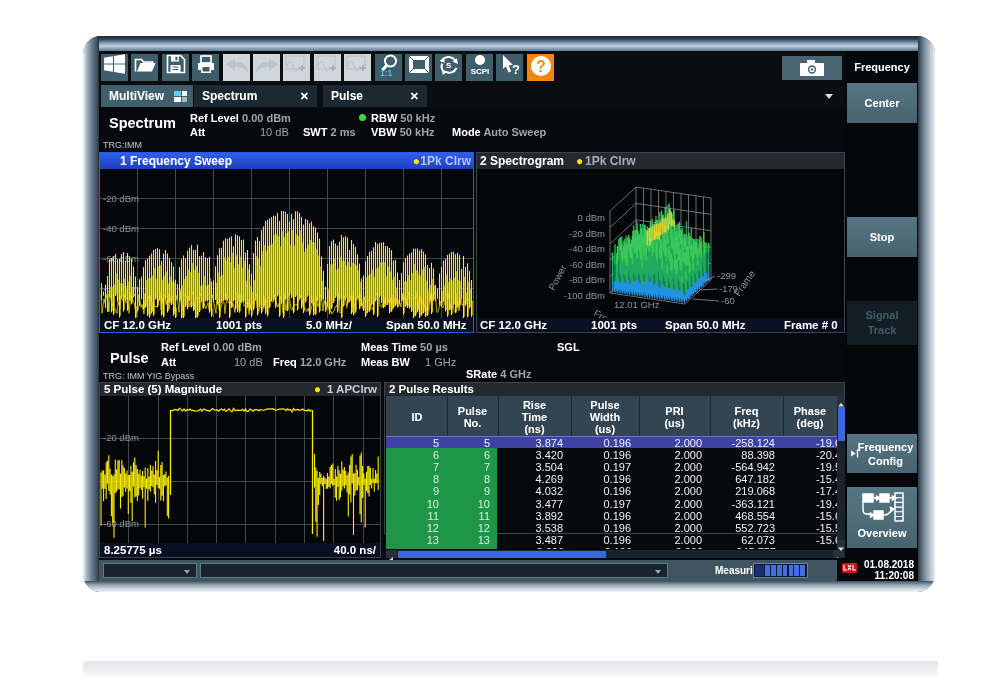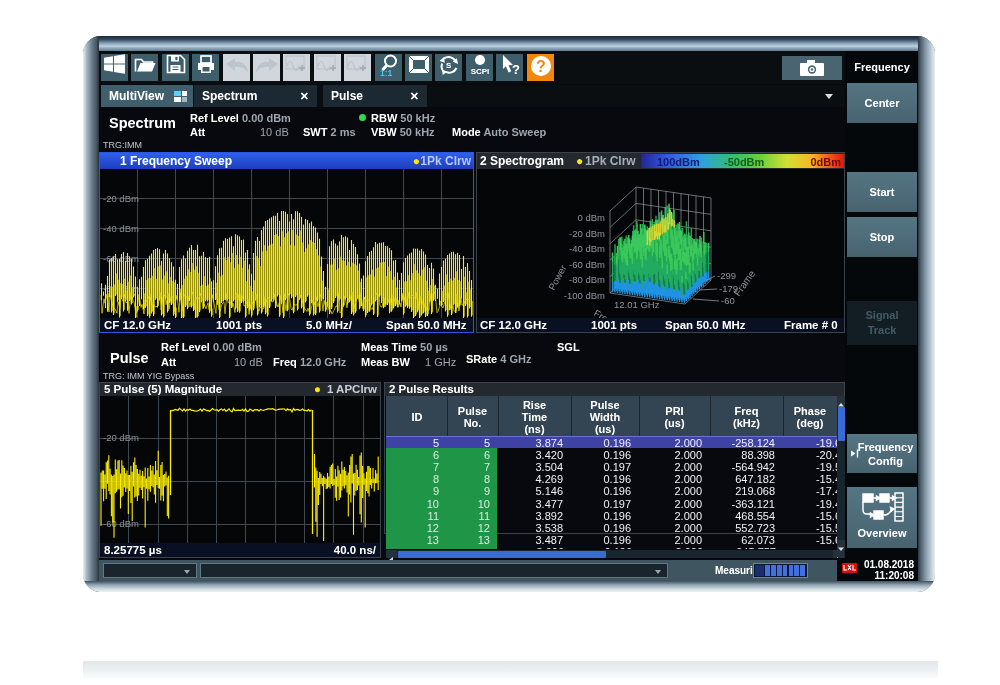--- a/index.html
+++ b/index.html
@@ -154,25 +154,21 @@
           <span style="position:absolute;left:4px">CF 12.0 GHz</span>
           <span style="position:absolute;left:116px">1001 pts</span>
           <span style="position:absolute;left:206px">5.0 MHz/</span>
           <span style="position:absolute;left:286px">Span 50.0 MHz</span>
         </div>
 </div>
 
 <div class="win" style="left:377px;top:101px;width:369px;height:181px">
  <div class="tbar" style="padding-left:3px">2 Spectrogram
   <span style="position:absolute;left:99px;color:#ffdf00">●</span><span style="position:absolute;left:108px;color:#a0a8b0">1Pk Clrw</span>
-  <span style="position:absolute;left:164px;top:1px;width:203px;height:14px;background:linear-gradient(90deg,#20248c,#2f53d8 12%,#2e9ad8 30%,#2fb869 45%,#66c53a 58%,#c8d832 72%,#f0b020 84%,#e83418 96%,#d81808)">
-   <span style="position:absolute;left:16px;color:#101a70;font-size:11px">100dBm</span>
-   <span style="position:absolute;left:83px;color:#135a18;font-size:11px">-50dBm</span>
-   <span style="position:absolute;right:3px;color:#6a0c06;font-size:11px">0dBm</span>
-          </span></div>
+  </div>
  <div class="ab" style="left:0;top:16px;width:367px;height:150px;background:#050608">
   <svg width="368" height="150" style="position:absolute;left:0;top:0" font-family="Liberation Sans, sans-serif">
             <path d="M159.0 18.0L159.0 100.0M166.5 19.1L166.5 101.1M174.0 20.2L174.0 102.2M181.5 21.3L181.5 103.3M189.0 22.4L189.0 104.4M196.5 23.5L196.5 105.5M204.0 24.6L204.0 106.6M211.5 25.7L211.5 107.7M219.0 26.8L219.0 108.8M226.5 27.9L226.5 109.9M234.0 29.0L234.0 111.0M159.0 100.0L234.0 111.0M159.0 100.0L133.0 124.0M159.0 83.6L234.0 94.6M159.0 83.6L133.0 107.6M159.0 67.2L234.0 78.2M159.0 67.2L133.0 91.2M159.0 50.8L234.0 61.8M159.0 50.8L133.0 74.8M159.0 34.4L234.0 45.4M159.0 34.4L133.0 58.4M159.0 18.0L234.0 29.0M159.0 18.0L133.0 42.0M133.0 42.0L133.0 124.0M133.0 124.0L208.0 135.0M208.0 135.0L234.0 111.0M152.5 106.0L227.5 117.0M146.0 112.0L221.0 123.0M139.5 118.0L214.5 129.0" stroke="#83888d" stroke-width="0.8" fill="none" opacity="0.95"></path>
             <path d="M159.7 100.9V88.2M162.2 101.3V92.1M164.7 101.7V92.0M167.2 102.0V90.9M169.7 102.4V91.7M172.1 102.8V91.9M174.6 103.1V92.8M177.1 103.5V92.3M179.6 103.9V93.7M182.1 104.2V93.0M184.5 104.6V91.6M187.0 104.9V91.0M189.5 105.3V94.6M192.0 105.7V87.2M194.5 106.0V89.6M197.0 106.4V89.4M199.4 106.8V93.5M201.9 107.1V93.5M204.4 107.5V95.8M206.9 107.9V98.2M209.4 108.2V93.7M211.9 108.6V96.9M214.3 109.0V96.0M216.8 109.3V99.1M219.3 109.7V99.3M221.8 110.0V102.1M224.3 110.4V99.5M226.8 110.8V98.3M229.2 111.1V101.4M231.7 111.5V101.7M157.9 102.7V92.0M160.3 103.0V90.4M162.8 103.4V93.4M165.3 103.7V91.1M167.8 104.1V91.5M170.3 104.5V92.2M172.8 104.8V94.0M175.2 105.2V93.3M177.7 105.6V93.2M180.2 105.9V95.2M182.7 106.3V92.5M185.2 106.7V95.3M187.7 107.0V95.1M190.1 107.4V88.9M192.6 107.8V90.1M195.1 108.1V91.6M197.6 108.5V93.9M200.1 108.8V96.0M202.5 109.2V94.6M205.0 109.6V96.5M207.5 109.9V98.9M210.0 110.3V98.6M212.5 110.7V99.9M215.0 111.0V101.6M217.4 111.4V102.0M219.9 111.8V102.5M222.4 112.1V101.3M224.9 112.5V102.0M227.4 112.9V103.4M229.9 113.2V103.2M156.0 104.4V94.7M158.5 104.7V93.2M161.0 105.1V96.4M163.4 105.5V92.3M165.9 105.8V93.2M168.4 106.2V96.1M170.9 106.6V95.9M173.4 106.9V93.0M175.9 107.3V95.1M178.3 107.7V94.5M180.8 108.0V95.4M183.3 108.4V93.5M185.8 108.7V97.5M188.3 109.1V90.6M190.8 109.5V92.5M193.2 109.8V91.9M195.7 110.2V99.2M198.2 110.6V97.1M200.7 110.9V96.2M203.2 111.3V98.1M205.7 111.7V97.9M208.1 112.0V99.9M210.6 112.4V100.5M213.1 112.7V100.8M215.6 113.1V103.6M218.1 113.5V102.8M220.6 113.8V102.4M223.0 114.2V101.9M225.5 114.6V107.2M228.0 114.9V104.1M154.1 106.1V97.8M156.6 106.5V93.4M159.1 106.8V98.4M161.6 107.2V98.6M164.1 107.5V96.9M166.6 107.9V98.5M169.0 108.3V95.9M171.5 108.6V96.7M174.0 109.0V95.6M176.5 109.4V95.2M179.0 109.7V94.5M181.5 110.1V95.6M183.9 110.5V100.6M186.4 110.8V93.9M188.9 111.2V94.7M191.4 111.6V96.1M193.9 111.9V96.8M196.3 112.3V99.4M198.8 112.6V100.8M201.3 113.0V99.9M203.8 113.4V99.9M206.3 113.7V101.4M208.8 114.1V102.4M211.2 114.5V102.4M213.7 114.8V105.2M216.2 115.2V106.3M218.7 115.6V104.4M221.2 115.9V106.5M223.7 116.3V105.1M226.1 116.7V107.6M152.3 107.8V98.3M154.8 108.2V98.6M157.2 108.5V97.3M159.7 108.9V98.9M162.2 109.3V98.4M164.7 109.6V96.6M167.2 110.0V97.2M169.7 110.4V99.0M172.1 110.7V100.4M174.6 111.1V98.0M177.1 111.4V98.5M179.6 111.8V96.2M182.1 112.2V98.8M184.6 112.5V94.1M187.0 112.9V96.5M189.5 113.3V97.0M192.0 113.6V100.7M194.5 114.0V101.5M197.0 114.4V101.9M199.5 114.7V104.2M201.9 115.1V102.5M204.4 115.5V101.7M206.9 115.8V104.1M209.4 116.2V106.3M211.9 116.5V104.9M214.3 116.9V106.5M216.8 117.3V107.6M219.3 117.6V106.2M221.8 118.0V108.9M224.3 118.4V107.8M150.4 109.5V101.1M152.9 109.9V99.3M155.4 110.3V99.0M157.9 110.6V101.6M160.4 111.0V98.2M162.8 111.3V102.6M165.3 111.7V100.0M167.8 112.1V97.7M170.3 112.4V100.8M172.8 112.8V98.6M175.2 113.2V97.9M177.7 113.5V100.2M180.2 113.9V103.4M182.7 114.3V95.8M185.2 114.6V97.6M187.7 115.0V97.8M190.1 115.4V101.1M192.6 115.7V100.1M195.1 116.1V101.6M197.6 116.4V106.1M200.1 116.8V102.6M202.6 117.2V107.0M205.0 117.5V104.8M207.5 117.9V104.0M210.0 118.3V107.7M212.5 118.6V108.6M215.0 119.0V106.0M217.5 119.4V106.5M219.9 119.7V108.7M222.4 120.1V108.4M148.6 111.2V103.0M151.0 111.6V100.3M153.5 112.0V103.5M156.0 112.3V99.2M158.5 112.7V102.2M161.0 113.1V99.7M163.5 113.4V101.8M165.9 113.8V101.4M168.4 114.2V100.0M170.9 114.5V100.7M173.4 114.9V101.5M175.9 115.2V103.3M178.4 115.6V105.5M180.8 116.0V98.9M183.3 116.3V100.0M185.8 116.7V98.3M188.3 117.1V103.5M190.8 117.4V102.6M193.2 117.8V106.8M195.7 118.2V104.6M198.2 118.5V104.2M200.7 118.9V105.6M203.2 119.3V108.4M205.7 119.6V110.0M208.1 120.0V108.1M210.6 120.3V111.8M213.1 120.7V111.5M215.6 121.1V111.2M218.1 121.4V113.6M220.6 121.8V113.0M146.7 113.0V103.7M149.2 113.3V101.2M151.7 113.7V101.3M154.1 114.1V104.1M156.6 114.4V101.8M159.1 114.8V106.0M161.6 115.1V103.0M164.1 115.5V102.2M166.6 115.9V105.8M169.0 116.2V105.8M171.5 116.6V104.0M174.0 117.0V104.0M176.5 117.3V105.4M179.0 117.7V99.2M181.5 118.1V101.6M183.9 118.4V102.3M186.4 118.8V105.0M188.9 119.1V106.9M191.4 119.5V108.7M193.9 119.9V109.6M196.4 120.2V106.6M198.8 120.6V108.4M201.3 121.0V110.5M203.8 121.3V109.6M206.3 121.7V110.8M208.8 122.1V111.9M211.3 122.4V110.7M213.7 122.8V113.4M216.2 123.2V115.4M218.7 123.5V112.4M144.8 114.7V102.4M147.3 115.0V106.0M149.8 115.4V105.4M152.3 115.8V104.0M154.8 116.1V106.6M157.3 116.5V105.2M159.7 116.9V107.5M162.2 117.2V104.6M164.7 117.6V105.5M167.2 118.0V105.4M169.7 118.3V106.5M172.2 118.7V106.1M174.6 119.0V107.1M177.1 119.4V102.6M179.6 119.8V102.9M182.1 120.1V103.3M184.6 120.5V107.2M187.0 120.9V107.5M189.5 121.2V110.7M192.0 121.6V109.9M194.5 122.0V108.1M197.0 122.3V109.6M199.5 122.7V112.4M201.9 123.1V110.0M204.4 123.4V111.2M206.9 123.8V113.4M209.4 124.1V115.4M211.9 124.5V114.6M214.4 124.9V117.9M216.8 125.2V113.0M143.0 116.4V103.9M145.5 116.8V107.8M147.9 117.1V104.8M150.4 117.5V108.8M152.9 117.8V106.7M155.4 118.2V105.9M157.9 118.6V105.9M160.4 118.9V104.3M162.8 119.3V106.5M165.3 119.7V107.8M167.8 120.0V104.2M170.3 120.4V107.6M172.8 120.8V107.1M175.3 121.1V102.7M177.7 121.5V104.4M180.2 121.9V105.5M182.7 122.2V110.5M185.2 122.6V108.8M187.7 122.9V110.3M190.2 123.3V110.4M192.6 123.7V112.5M195.1 124.0V114.7M197.6 124.4V115.8M200.1 124.8V114.2M202.6 125.1V113.2M205.0 125.5V115.3M207.5 125.9V114.8M210.0 126.2V114.0M212.5 126.6V118.8M215.0 127.0V117.7M141.1 118.1V108.7M143.6 118.5V105.5M146.1 118.8V107.5M148.6 119.2V110.2M151.1 119.6V106.6M153.5 119.9V109.3M156.0 120.3V107.6M158.5 120.7V106.5M161.0 121.0V111.2M163.5 121.4V110.5M165.9 121.8V110.1M168.4 122.1V110.9M170.9 122.5V110.1M173.4 122.8V104.4M175.9 123.2V106.0M178.4 123.6V105.1M180.8 123.9V112.8M183.3 124.3V110.7M185.8 124.7V113.1M188.3 125.0V111.7M190.8 125.4V111.9M193.3 125.8V114.9M195.7 126.1V114.8M198.2 126.5V114.1M200.7 126.8V116.6M203.2 127.2V118.1M205.7 127.6V118.3M208.2 127.9V116.5M210.6 128.3V120.6M213.1 128.7V119.6M139.3 119.8V111.4M141.7 120.2V107.1M144.2 120.6V108.5M146.7 120.9V108.1M149.2 121.3V109.1M151.7 121.6V110.9M154.2 122.0V110.6M156.6 122.4V107.8M159.1 122.7V108.6M161.6 123.1V110.1M164.1 123.5V108.6M166.6 123.8V111.3M169.1 124.2V112.7M171.5 124.6V107.6M174.0 124.9V107.7M176.5 125.3V109.2M179.0 125.7V111.5M181.5 126.0V111.0M183.9 126.4V111.9M186.4 126.7V114.6M188.9 127.1V112.5M191.4 127.5V115.5M193.9 127.8V118.7M196.4 128.2V117.9M198.8 128.6V118.9M201.3 128.9V118.2M203.8 129.3V116.4M206.3 129.7V117.4M208.8 130.0V122.9M211.3 130.4V119.4M137.4 121.5V112.5M139.9 121.9V112.0M142.4 122.3V111.2M144.8 122.6V111.3M147.3 123.0V109.7M149.8 123.4V113.8M152.3 123.7V111.1M154.8 124.1V110.6M157.3 124.5V112.1M159.7 124.8V112.7M162.2 125.2V110.0M164.7 125.5V112.9M167.2 125.9V111.9M169.7 126.3V109.9M172.2 126.6V109.0M174.6 127.0V110.1M177.1 127.4V115.4M179.6 127.7V113.7M182.1 128.1V116.9M184.6 128.5V114.6M187.1 128.8V116.1M189.5 129.2V116.2M192.0 129.6V119.3M194.5 129.9V118.2M197.0 130.3V119.9M199.5 130.6V121.7M202.0 131.0V120.0M204.4 131.4V120.7M206.9 131.7V124.6M209.4 132.1V119.9M135.5 123.3V112.9M138.0 123.6V111.1M140.5 124.0V111.8M143.0 124.4V114.1M145.5 124.7V113.6M148.0 125.1V113.7M150.4 125.4V115.3M152.9 125.8V115.1M155.4 126.2V115.2M157.9 126.5V112.3M160.4 126.9V113.0M162.9 127.3V114.3M165.3 127.6V117.4M167.8 128.0V110.2M170.3 128.4V111.0M172.8 128.7V112.8M175.3 129.1V114.4M177.7 129.5V113.7M180.2 129.8V116.6M182.7 130.2V118.4M185.2 130.5V119.6M187.7 130.9V117.8M190.2 131.3V122.0M192.6 131.6V119.1M195.1 132.0V121.0M197.6 132.4V120.4M200.1 132.7V121.6M202.6 133.1V121.8M205.1 133.5V126.5M207.5 133.8V126.0" stroke="#1e8cd8" stroke-width="1.5" fill="none"></path>
             <path d="M159.7 88.2V64.8M164.7 92.0V74.1M169.7 91.7V71.9M174.6 92.8V73.7M179.6 93.7V74.9M184.5 91.6V67.7M189.5 94.6V74.8M199.4 93.5V69.0M204.4 95.8V74.3M209.4 93.7V66.9M214.3 96.0V72.0M219.3 99.3V80.1M224.3 99.5V79.4M229.2 101.4V83.5M160.3 90.4V67.2M165.3 91.1V67.8M170.3 92.2V69.5M175.2 93.3V71.2M180.2 95.2V75.2M185.2 95.3V74.2M190.1 88.9V54.9M195.1 91.6V61.1M200.1 96.0V72.3M205.0 96.5V72.4M210.0 98.6V76.9M215.0 101.6V84.2M219.9 102.5V85.4M224.9 102.0V82.7M229.9 103.2V84.6M156.0 94.7V76.8M161.0 96.4V80.3M165.9 93.2V69.8M170.9 95.9V76.2M175.9 95.1V72.5M180.8 95.4V72.2M185.8 97.5V76.6M195.7 99.2V78.9M200.7 96.2V69.0M205.7 97.9V72.6M210.6 100.5V78.7M215.6 103.6V86.0M220.6 102.4V81.2M225.5 107.2V93.7M156.6 93.4V69.3M161.6 98.6V82.7M166.6 98.5V81.1M171.5 96.7V74.5M176.5 95.2V69.0M181.5 95.6V68.8M186.4 93.9V62.7M191.4 96.1V67.4M196.3 99.4V75.7M201.3 99.9V75.6M206.3 101.4V78.5M211.2 102.4V80.1M216.2 106.3V90.0M221.2 106.5V89.2M226.1 107.6V91.0M152.3 98.3V80.8M157.2 97.3V76.6M162.2 98.4V78.4M167.2 97.2V73.5M172.1 100.4V81.4M177.1 98.5V74.6M182.1 98.8V74.1M192.0 100.7V76.8M197.0 101.9V78.9M201.9 102.5V79.2M206.9 104.1V82.4M211.9 104.9V83.5M216.8 107.6V89.6M221.8 108.9V92.0M152.9 99.3V79.8M157.9 101.6V85.0M162.8 102.6V86.5M167.8 97.7V71.0M172.8 98.6V72.2M177.7 100.2V75.7M182.7 95.8V61.7M187.7 97.8V66.0M192.6 100.1V71.2M197.6 106.1V87.0M202.6 107.0V88.2M207.5 104.0V78.4M212.5 108.6V90.1M217.5 106.5V82.8M222.4 108.4V86.7M148.6 103.0V87.9M153.5 103.5V87.9M158.5 102.2V82.7M163.5 101.8V80.3M168.4 100.0V73.9M173.4 101.5V76.9M178.4 105.5V86.9M188.3 103.5V78.6M193.2 106.8V86.4M198.2 104.2V77.8M203.2 108.4V88.3M208.1 108.1V86.2M213.1 111.5V94.4M218.1 113.6V99.2M149.2 101.2V78.7M154.1 104.1V85.8M159.1 106.0V89.9M164.1 102.2V77.6M169.0 105.8V86.6M174.0 104.0V80.1M179.0 99.2V65.2M183.9 102.3V72.7M188.9 106.9V84.2M193.9 109.6V90.7M198.8 108.4V85.9M203.8 109.6V87.8M208.8 111.9V93.0M213.7 113.4V96.2M218.7 112.4V91.8M144.8 102.4V79.8M149.8 105.4V86.9M154.8 106.6V88.9M159.7 107.5V90.1M164.7 105.5V83.1M169.7 106.5V84.5M174.6 107.1V84.9M184.6 107.2V82.7M189.5 110.7V91.4M194.5 108.1V82.4M199.5 112.4V93.3M204.4 111.2V88.6M209.4 115.4V99.1M214.4 117.9V105.1M145.5 107.8V91.3M150.4 108.8V92.8M155.4 105.9V83.2M160.4 104.3V77.3M165.3 107.8V86.0M170.3 107.6V83.9M175.3 102.7V68.6M180.2 105.5V75.4M185.2 108.8V83.4M190.2 110.4V86.5M195.1 114.7V97.3M200.1 114.2V94.6M205.0 115.3V96.4M210.0 114.0V91.6M215.0 117.7V100.6M141.1 108.7V91.2M146.1 107.5V86.6M151.1 106.6V82.6M156.0 107.6V84.2M161.0 111.2V93.1M165.9 110.1V88.6M170.9 110.1V87.3M180.8 112.8V92.2M185.8 113.1V91.7M190.8 111.9V86.9M195.7 114.8V94.0M200.7 116.6V97.7M205.7 118.3V101.2M210.6 120.6V106.5M141.7 107.1V83.0M146.7 108.1V84.5M151.7 110.9V91.2M156.6 107.8V80.8M161.6 110.1V86.1M166.6 111.3V88.1M171.5 107.6V76.3M176.5 109.2V79.5M181.5 111.0V83.3M186.4 114.6V92.1M191.4 115.5V93.4M196.4 117.9V98.7M201.3 118.2V98.4M206.3 117.4V94.7M211.3 119.4V99.0M137.4 112.5V95.8M142.4 111.2V90.7M147.3 109.7V85.1M152.3 111.1V87.7M157.3 112.1V89.3M162.2 110.0V81.8M167.2 111.9V86.0M177.1 115.4V93.2M182.1 116.9V96.3M187.1 116.1V92.7M192.0 119.3V100.4M197.0 119.9V100.6M202.0 120.0V99.8M206.9 124.6V111.5M138.0 111.1V87.9M143.0 114.1V95.2M148.0 113.7V92.8M152.9 115.1V95.2M157.9 112.3V86.0M162.9 114.3V90.3M167.8 110.2V77.3M172.8 112.8V83.5M177.7 113.7V84.5M182.7 118.4V96.5M187.7 117.8V93.6M192.6 119.1V95.8M197.6 120.4V98.3M202.6 121.8V100.8M207.5 126.0V111.7" stroke="#15784a" stroke-width="1.5" fill="none"></path>
             <path d="M162.2 92.1V75.0M167.2 90.9V70.3M172.1 91.9V71.8M177.1 92.3V71.5M182.1 93.0V72.3M187.0 91.0V65.3M192.0 87.2V53.1M194.5 89.6V57.6M197.0 89.4V57.9M201.9 93.5V68.5M206.9 98.2V80.4M211.9 96.9V75.2M216.8 99.1V80.2M221.8 102.1V87.5M226.8 98.3V75.3M231.7 101.7V83.5M157.9 92.0V72.3M162.8 93.4V75.1M167.8 91.5V68.2M172.8 94.0V74.1M177.7 93.2V70.3M182.7 92.5V67.2M187.7 95.1V73.1M192.6 90.1V55.2M197.6 93.9V67.0M202.5 94.6V67.6M207.5 98.9V78.5M212.5 99.9V79.9M217.4 102.0V84.7M222.4 101.3V81.4M227.4 103.4V85.9M158.5 93.2V72.0M163.4 92.3V68.0M168.4 96.1V77.4M173.4 93.0V67.2M178.3 94.5V70.1M183.3 93.5V66.1M188.3 90.6V56.6M190.8 92.5V60.4M193.2 91.9V58.9M198.2 97.1V72.2M203.2 98.1V73.7M208.1 99.9V77.7M213.1 100.8V78.8M218.1 102.8V83.2M223.0 101.9V79.3M228.0 104.1V84.2M154.1 97.8V82.5M159.1 98.4V82.8M164.1 96.9V77.1M169.0 95.9V73.2M174.0 95.6V71.0M179.0 94.5V66.3M183.9 100.6V82.4M188.9 94.7V63.2M193.9 96.8V68.8M198.8 100.8V78.9M203.8 99.9V75.0M208.8 102.4V80.7M213.7 105.2V87.4M218.7 104.4V83.7M223.7 105.1V84.4M154.8 98.6V80.9M159.7 98.9V80.4M164.7 96.6V72.4M169.7 99.0V78.1M174.6 98.0V74.0M179.6 96.2V67.3M184.6 94.1V60.0M187.0 96.5V63.3M189.5 97.0V66.8M194.5 101.5V78.6M199.5 104.2V84.9M204.4 101.7V76.4M209.4 106.3V88.1M214.3 106.5V87.2M219.3 106.2V85.0M224.3 107.8V88.2M150.4 101.1V85.6M155.4 99.0V78.1M160.4 98.2V74.5M165.3 100.0V78.5M170.3 100.8V79.3M175.2 97.9V69.7M180.2 103.4V84.0M185.2 97.6V65.6M190.1 101.1V74.8M195.1 101.6V74.9M200.1 102.6V76.3M205.0 104.8V81.2M210.0 107.7V88.1M215.0 106.0V82.1M219.9 108.7V88.5M151.0 100.3V79.5M156.0 99.2V75.0M161.0 99.7V75.1M165.9 101.4V78.6M170.9 100.7V75.1M175.9 103.3V81.2M180.8 98.9V67.5M183.3 100.0V66.5M185.8 98.3V64.4M190.8 102.6V75.3M195.7 104.6V79.6M200.7 105.6V81.2M205.7 110.0V92.2M210.6 111.8V96.0M215.6 111.2V93.1M220.6 113.0V96.6M146.7 103.7V86.6M151.7 101.3V78.4M156.6 101.8V78.6M161.6 103.0V80.5M166.6 105.8V87.3M171.5 104.0V80.7M176.5 105.4V83.4M181.5 101.6V67.5M186.4 105.0V79.7M191.4 108.7V88.7M196.4 106.6V81.5M201.3 110.5V91.3M206.3 110.8V90.6M211.3 110.7V89.2M216.2 115.4V101.0M147.3 106.0V89.4M152.3 104.0V82.2M157.3 105.2V84.2M162.2 104.6V81.3M167.2 105.4V82.2M172.2 106.1V82.9M177.1 102.6V71.5M179.6 102.9V67.1M182.1 103.3V72.3M187.0 107.5V82.8M192.0 109.9V88.3M197.0 109.6V86.0M201.9 110.0V86.0M206.9 113.4V94.2M211.9 114.6V96.2M216.8 113.0V90.3M143.0 103.9V80.7M147.9 104.8V82.1M152.9 106.7V86.2M157.9 105.9V82.5M162.8 106.5V83.0M167.8 104.2V75.0M172.8 107.1V82.0M177.7 104.4V71.0M182.7 110.5V88.9M187.7 110.3V86.8M192.6 112.5V91.9M197.6 115.8V100.0M202.6 113.2V91.3M207.5 114.8V94.4M212.5 118.8V104.4M143.6 105.5V81.4M148.6 110.2V93.5M153.5 109.3V89.6M158.5 106.5V80.2M163.5 110.5V90.5M168.4 110.9V90.2M173.4 104.4V70.3M175.9 106.0V71.0M178.4 105.1V71.0M183.3 110.7V85.6M188.3 111.7V87.0M193.3 114.9V94.8M198.2 114.1V91.3M203.2 118.1V101.3M208.2 116.5V95.5M213.1 119.6V103.0M139.3 111.4V95.8M144.2 108.5V86.2M149.2 109.1V86.7M154.2 110.6V89.5M159.1 108.6V82.5M164.1 108.6V81.2M169.1 112.7V91.4M174.0 107.7V73.0M179.0 111.5V85.3M183.9 111.9V85.1M188.9 112.5V85.5M193.9 118.7V101.9M198.8 118.9V101.0M203.8 116.4V92.6M208.8 122.9V109.9M139.9 112.0V93.8M144.8 111.3V90.4M149.8 113.8V96.1M154.8 110.6V85.8M159.7 112.7V90.3M164.7 112.9V89.7M169.7 109.9V79.8M172.2 109.0V71.5M174.6 110.1V78.8M179.6 113.7V87.7M184.6 114.6V89.1M189.5 116.2V92.2M194.5 118.2V96.6M199.5 121.7V105.3M204.4 120.7V101.1M209.4 119.9V97.3M135.5 112.9V93.8M140.5 111.8V89.2M145.5 113.6V93.0M150.4 115.3V96.6M155.4 115.2V95.0M160.4 113.0V87.4M165.3 117.4V98.4M170.3 111.0V76.0M175.3 114.4V87.2M180.2 116.6V92.2M185.2 119.6V99.5M190.2 122.0V104.9M195.1 121.0V100.6M200.1 121.6V101.1M205.1 126.5V113.8" stroke="#1fa45c" stroke-width="1.5" fill="none"></path>
             <path d="M159.7 64.8V52.0M164.7 74.1V64.5M169.7 71.9V61.2M174.6 73.7V63.3M179.6 74.9V64.7M184.5 67.7V54.7M189.5 74.8V64.1M199.4 69.0V55.7M204.4 74.3V62.7M209.4 66.9V52.3M214.3 72.0V59.0M219.3 80.1V69.7M224.3 79.4V68.5M229.2 83.5V73.8M160.3 67.2V54.6M165.3 67.8V55.1M170.3 69.5V57.3M175.2 71.2V59.3M180.2 75.2V64.5M185.2 74.2V62.8M190.1 54.9V36.4M195.1 61.1V44.5M200.1 72.3V59.5M205.0 72.4V59.3M210.0 76.9V65.1M215.0 84.2V74.8M219.9 85.4V76.2M224.9 82.7V72.2M229.9 84.6V74.6M156.0 76.8V67.1M161.0 80.3V71.6M165.9 69.8V57.1M170.9 76.2V65.5M175.9 72.5V60.3M180.8 72.2V59.7M185.8 76.6V65.3M195.7 78.9V67.9M200.7 69.0V54.2M205.7 72.6V58.8M210.6 78.7V66.8M215.6 86.0V76.5M220.6 81.2V69.7M225.5 93.7V86.4M156.6 69.3V56.2M161.6 82.7V74.1M166.6 81.1V71.7M171.5 74.5V62.5M176.5 69.0V54.8M181.5 68.8V54.3M186.4 62.7V45.8M191.4 67.4V51.9M196.3 75.7V62.8M201.3 75.6V62.5M206.3 78.5V66.1M211.2 80.1V68.1M216.2 90.0V81.2M221.2 89.2V79.9M226.1 91.0V82.0M152.3 80.8V71.3M157.2 76.6V65.3M162.2 78.4V67.5M167.2 73.5V60.7M172.1 81.4V71.1M177.1 74.6V61.7M182.1 74.1V60.7M192.0 76.8V63.9M197.0 78.9V66.5M201.9 79.2V66.5M206.9 82.4V70.7M211.9 83.5V71.9M216.8 89.6V79.9M221.8 92.0V82.9M152.9 79.8V69.3M157.9 85.0V76.1M162.8 86.5V77.8M167.8 71.0V56.6M172.8 72.2V58.0M177.7 75.7V62.4M182.7 61.7V43.3M187.7 66.0V48.8M192.6 71.2V55.6M197.6 87.0V76.6M202.6 88.2V78.0M207.5 78.4V64.5M212.5 90.1V80.1M217.5 82.8V70.0M222.4 86.7V75.0M148.6 87.9V79.7M153.5 87.9V79.5M158.5 82.7V72.1M163.5 80.3V68.7M168.4 73.9V59.8M173.4 76.9V63.5M178.4 86.9V76.8M188.3 78.6V65.0M193.2 86.4V75.4M198.2 77.8V63.5M203.2 88.3V77.4M208.1 86.2V74.3M213.1 94.4V85.2M218.1 99.2V91.4M149.2 78.7V66.6M154.1 85.8V75.9M159.1 89.9V81.1M164.1 77.6V64.3M169.0 86.6V76.1M174.0 80.1V67.2M179.0 65.2V46.7M183.9 72.7V56.6M188.9 84.2V71.9M193.9 90.7V80.5M198.8 85.9V73.7M203.8 87.8V76.0M208.8 93.0V82.8M213.7 96.2V86.8M218.7 91.8V80.6M144.8 79.8V67.6M149.8 86.9V76.8M154.8 88.9V79.3M159.7 90.1V80.8M164.7 83.1V71.0M169.7 84.5V72.7M174.6 84.9V72.9M184.6 82.7V69.5M189.5 91.4V80.9M194.5 82.4V68.6M199.5 93.3V83.0M204.4 88.6V76.4M209.4 99.1V90.3M214.4 105.1V98.2M145.5 91.3V82.4M150.4 92.8V84.2M155.4 83.2V70.9M160.4 77.3V62.6M165.3 86.0V74.1M170.3 83.9V71.0M175.3 68.6V50.1M180.2 75.4V59.1M185.2 83.4V69.6M190.2 86.5V73.6M195.1 97.3V87.9M200.1 94.6V84.0M205.0 96.4V86.1M210.0 91.6V79.4M215.0 100.6V91.4M141.1 91.2V81.8M146.1 86.6V75.3M151.1 82.6V69.5M156.0 84.2V71.5M161.0 93.1V83.3M165.9 88.6V77.0M170.9 87.3V75.0M180.8 92.2V81.1M185.8 91.7V80.2M190.8 86.9V73.4M195.7 94.0V82.8M200.7 97.7V87.5M205.7 101.2V92.0M210.6 106.5V98.8M141.7 83.0V70.0M146.7 84.5V71.8M151.7 91.2V80.5M156.6 80.8V66.2M161.6 86.1V73.0M166.6 88.1V75.6M171.5 76.3V59.3M176.5 79.5V63.4M181.5 83.3V68.2M186.4 92.1V80.0M191.4 93.4V81.4M196.4 98.7V88.4M201.3 98.4V87.7M206.3 94.7V82.4M211.3 99.0V88.0M137.4 95.8V86.8M142.4 90.7V79.6M147.3 85.1V71.8M152.3 87.7V75.0M157.3 89.3V76.9M162.2 81.8V66.6M167.2 86.0V71.9M177.1 93.2V81.2M182.1 96.3V85.1M187.1 92.7V80.0M192.0 100.4V90.1M197.0 100.6V90.2M202.0 99.8V88.8M206.9 111.5V104.4M138.0 87.9V75.3M143.0 95.2V84.9M148.0 92.8V81.5M152.9 95.2V84.5M157.9 86.0V71.7M162.9 90.3V77.2M167.8 77.3V59.5M172.8 83.5V67.6M177.7 84.5V68.8M182.7 96.5V84.7M187.7 93.6V80.6M192.6 95.8V83.2M197.6 98.3V86.3M202.6 100.8V89.5M207.5 111.7V103.9" stroke="#20a048" stroke-width="1.5" fill="none"></path>
             <path d="M162.2 75.0V65.8M167.2 70.3V59.2M172.1 71.8V60.9M177.1 71.5V60.3M182.1 72.3V61.0M187.0 65.3V51.4M192.0 53.1V34.7M197.0 57.9V40.9M201.9 68.5V54.9M206.9 80.4V70.8M211.9 75.2V63.4M216.8 80.2V70.0M221.8 87.5V79.6M226.8 75.3V62.9M231.7 83.5V73.7M157.9 72.3V61.6M162.8 75.1V65.1M167.8 68.2V55.6M172.8 74.1V63.3M177.7 70.3V57.9M182.7 67.2V53.4M187.7 73.1V61.2M197.6 67.0V52.4M202.5 67.6V53.0M207.5 78.5V67.5M212.5 79.9V69.1M217.4 84.7V75.3M222.4 81.4V70.6M227.4 85.9V76.4M158.5 72.0V60.5M163.4 68.0V54.9M168.4 77.4V67.3M173.4 67.2V53.3M178.3 70.1V56.9M183.3 66.1V51.2M188.3 56.6V38.1M193.2 58.9V40.9M198.2 72.2V58.7M203.2 73.7V60.5M208.1 77.7V65.6M213.1 78.8V66.8M218.1 83.2V72.6M223.0 79.3V67.0M228.0 84.2V73.3M154.1 82.5V74.2M159.1 82.8V74.3M164.1 77.1V66.5M169.0 73.2V60.9M174.0 71.0V57.6M179.0 66.3V51.1M183.9 82.4V72.6M193.9 68.8V53.7M198.8 78.9V67.0M203.8 75.0V61.5M208.8 80.7V69.0M213.7 87.4V77.8M218.7 83.7V72.5M223.7 84.4V73.2M154.8 80.9V71.3M159.7 80.4V70.4M164.7 72.4V59.4M169.7 78.1V66.7M174.6 74.0V60.9M179.6 67.3V51.7M184.6 60.0V41.5M189.5 66.8V50.5M194.5 78.6V66.1M199.5 84.9V74.4M204.4 76.4V62.6M209.4 88.1V78.3M214.3 87.2V76.8M219.3 85.0V73.6M224.3 88.2V77.6M150.4 85.6V77.2M155.4 78.1V66.8M160.4 74.5V61.7M165.3 78.5V66.8M170.3 79.3V67.7M175.2 69.7V54.4M180.2 84.0V73.5M190.1 74.8V60.5M195.1 74.9V60.4M200.1 76.3V62.1M205.0 81.2V68.4M210.0 88.1V77.5M215.0 82.1V69.1M219.9 88.5V77.5M151.0 79.5V68.2M156.0 75.0V61.9M161.0 75.1V61.8M165.9 78.6V66.2M170.9 75.1V61.2M175.9 81.2V69.3M180.8 67.5V50.5M185.8 64.4V46.0M190.8 75.3V60.5M195.7 79.6V66.1M200.7 81.2V68.0M205.7 92.2V82.6M210.6 96.0V87.4M215.6 93.1V83.2M220.6 96.6V87.8M146.7 86.6V77.4M151.7 78.4V66.0M156.6 78.6V66.0M161.6 80.5V68.4M166.6 87.3V77.3M171.5 80.7V68.1M176.5 83.4V71.5M186.4 79.7V65.9M191.4 88.7V77.8M196.4 81.5V67.9M201.3 91.3V80.9M206.3 90.6V79.6M211.3 89.2V77.5M216.2 101.0V93.2M147.3 89.4V80.4M152.3 82.2V70.4M157.3 84.2V72.9M162.2 81.3V68.6M167.2 82.2V69.7M172.2 82.9V70.3M177.1 71.5V54.7M182.1 72.3V55.5M187.0 82.8V69.4M192.0 88.3V76.6M197.0 86.0V73.3M201.9 86.0V72.9M206.9 94.2V83.8M211.9 96.2V86.3M216.8 90.3V78.0M143.0 80.7V68.2M147.9 82.1V69.8M152.9 86.2V75.0M157.9 82.5V69.8M162.8 83.0V70.2M167.8 75.0V59.2M172.8 82.0V68.3M182.7 88.9V77.2M187.7 86.8V74.2M192.6 91.9V80.8M197.6 100.0V91.4M202.6 91.3V79.4M207.5 94.4V83.3M212.5 104.4V96.6M143.6 81.4V68.4M148.6 93.5V84.4M153.5 89.6V78.9M158.5 80.2V66.0M163.5 90.5V79.7M168.4 90.2V79.0M173.4 70.3V51.8M178.4 71.0V52.6M183.3 85.6V71.9M188.3 87.0V73.7M193.3 94.8V84.0M198.2 91.3V78.9M203.2 101.3V92.2M208.2 95.5V84.0M213.1 103.0V93.9M139.3 95.8V87.4M144.2 86.2V74.2M149.2 86.7V74.6M154.2 89.5V78.1M159.1 82.5V68.3M164.1 81.2V66.4M169.1 91.4V79.9M179.0 85.3V71.1M183.9 85.1V70.6M188.9 85.5V70.8M193.9 101.9V92.8M198.8 101.0V91.3M203.8 92.6V79.7M208.8 109.9V102.8M139.9 93.8V83.9M144.8 90.4V79.0M149.8 96.1V86.5M154.8 85.8V72.3M159.7 90.3V78.2M164.7 89.7V77.1M169.7 79.8V63.4M174.6 78.8V61.9M179.6 87.7V73.6M184.6 89.1V75.3M189.5 92.2V79.2M194.5 96.6V84.9M199.5 105.3V96.4M204.4 101.1V90.4M209.4 97.3V85.1M135.5 93.8V83.5M140.5 89.2V77.0M145.5 93.0V81.8M150.4 96.6V86.5M155.4 95.0V84.0M160.4 87.4V73.5M165.3 98.4V88.1M175.3 87.2V72.5M180.2 92.2V79.0M185.2 99.5V88.6M190.2 104.9V95.6M195.1 100.6V89.6M200.1 101.1V90.0M205.1 113.8V106.9" stroke="#38c058" stroke-width="1.5" fill="none"></path>
             <path d="M194.5 57.6V42.7M197.1 58.3V51.3M192.6 55.2V39.8M195.2 56.7V49.7M190.8 60.4V44.4M188.9 63.2V47.9M191.5 60.8V53.8M187.0 63.3V49.9M185.2 65.6V49.1M187.8 63.5V56.5M183.3 66.5V53.5M181.5 67.5V54.9M179.6 67.1V54.7M182.2 70.5V63.5M177.7 71.0V55.7M180.3 70.6V63.6M175.9 71.0V57.0M178.5 69.3V62.3M174.0 73.0V58.6M172.2 71.5V58.9M170.3 76.0V61.5M172.9 76.6V69.6" stroke="#d0cc30" stroke-width="1.4" fill="none"></path>
             <text x="128" y="52.0" text-anchor="end" font-size="9.5" fill="#8a9096">0 dBm</text>
@@ -203,21 +199,21 @@
 
 <div class="ab b" style="left:11px;top:299px;font-size:14.5px">Pulse</div>
 <div class="hl ab" style="left:62px;top:290px">Ref Level <span class="hv">0.00 dBm</span></div>
 <div class="hl ab" style="left:262px;top:290px">Meas Time <span class="hv">50 µs</span></div>
 <div class="hl ab" style="left:458px;top:290px">SGL</div>
 <div class="hl ab" style="left:62px;top:305px">Att</div>
       <div class="hv ab" style="left:135px;top:305px">10 dB</div>
 <div class="hl ab" style="left:174px;top:305px">Freq <span class="hv">12.0 GHz</span></div>
 <div class="hl ab" style="left:262px;top:305px">Meas BW</div>
       <div class="hv ab" style="left:326px;top:305px">1 GHz</div>
-<div class="hl ab" style="left:367px;top:302px">SRate <span class="hv">4 GHz</span></div>
+<div class="hl ab" style="left:367px;top:317px">SRate <span class="hv">4 GHz</span></div>
 <div class="ab" style="left:4px;top:320px;font-size:9px;color:#b9c0c6">TRG: IMM YIG Bypass</div>
 
 <div class="win" style="left:0;top:331px;width:282px;height:176px">
  <div class="tbar" style="height:13px;line-height:13px;font-size:11.5px;padding-left:4px">5 Pulse (5) Magnitude
   <span style="position:absolute;right:59px;color:#ffdf00">●</span><span style="position:absolute;right:3px;color:#c2c8ce">1 APClrw</span></div>
  <div class="ab" style="left:0;top:13px;width:280px;height:148px;background:#050608;background-image:repeating-linear-gradient(90deg,transparent 0 28.3px,#3e464e 28.3px 29.3px),repeating-linear-gradient(180deg,transparent 0 42px,#3e464e 42px 43px)">
   <div class="dbm" style="left:3px;top:36px">-20 dBm</div>
   <div class="dbm" style="left:3px;top:122px">-60 dBm</div>
   <svg width="280" height="148" style="position:absolute;left:0;top:0">
             <path d="M1.0 76.5V129.8M2.3 74.5V92.7M3.6 74.5V105.3M4.9 78.6V92.8M6.2 66.2V103.0M7.5 64.6V87.7M8.8 59.3V94.9M10.1 72.8V98.6M11.4 78.6V120.3M12.7 80.1V126.6M14.0 78.5V141.8M15.3 63.5V97.2M16.6 73.2V95.7M17.9 64.6V93.5M19.2 63.9V93.2M20.5 77.6V112.6M21.8 64.2V101.3M23.1 69.6V99.7M24.4 72.1V91.5M25.7 77.2V95.9M27.0 74.6V92.4M28.3 79.1V118.0M29.6 79.1V95.1M30.9 69.7V106.9M32.2 75.7V124.9M33.5 66.3V90.4M34.8 61.5V101.6M36.1 69.1V100.6M37.4 73.1V105.1M38.7 77.7V99.4M40.0 73.8V91.8M41.3 79.8V93.9M42.6 75.1V102.6M43.9 80.2V91.2M45.2 71.4V131.4M46.5 82.4V92.8M47.8 72.1V104.7M49.1 80.6V93.2M50.4 69.0V95.8M51.7 74.5V90.1M53.0 70.1V91.3M54.3 78.5V98.5M55.6 65.0V106.7M56.9 74.3V89.1M58.2 54.8V91.9M59.5 81.1V92.7M60.8 68.9V104.4M62.1 66.0V99.8M63.4 78.9V105.2M64.7 77.9V90.5M66.0 75.6V89.6M67.3 81.5V120.1M68.6 79.8V122.4M214.5 58.0V91.5M215.8 71.5V125.7M217.1 74.8V140.7M218.4 81.9V109.1M219.7 75.9V98.9M221.0 77.7V87.9M222.3 81.9V90.3M223.6 79.7V145.1M224.9 81.4V88.1M226.2 82.7V93.1M227.5 76.9V92.4M228.8 80.6V91.0M230.1 70.8V92.5M231.4 69.1V88.0M232.7 67.6V89.9M234.0 83.0V89.0M235.3 73.0V101.8M236.6 80.6V104.8M237.9 69.7V90.8M239.2 74.3V104.0M240.5 77.8V101.6M241.8 65.4V94.4M243.1 73.7V90.2M244.4 70.9V92.4M245.7 74.9V89.2M247.0 79.3V96.6M248.3 76.4V120.4M249.6 69.1V98.6M250.9 60.5V106.4M252.2 58.0V87.4M253.5 77.4V138.7M254.8 76.9V99.4M256.1 68.8V94.8M257.4 73.7V94.0M258.7 81.1V89.6M260.0 59.6V118.2M261.3 56.5V126.6M262.6 70.1V102.0M263.9 77.2V88.8M265.2 82.4V131.5M266.5 75.8V95.0M267.8 69.9V97.2M269.1 70.0V100.4M270.4 72.1V89.0M271.7 83.0V92.4M273.0 72.1V87.1M274.3 82.4V95.5M275.6 74.0V87.2M276.9 77.4V87.3M278.2 60.5V94.0" stroke="#f2e400" stroke-width="1.1" fill="none"></path>
@@ -275,21 +271,21 @@
         <div class="cell" style="left:2px;top:90.1px;width:52px;color:#d0e4d6">8</div>
         <div class="cell" style="left:62px;top:90.1px;width:43px;color:#d0e4d6">8</div>
         <div class="cell" style="left:113px;top:90.1px;width:65px;color:#e6e9ec">4.269</div>
         <div class="cell" style="left:186px;top:90.1px;width:60px;color:#e6e9ec">0.196</div>
         <div class="cell" style="left:254px;top:90.1px;width:63px;color:#e6e9ec">2.000</div>
         <div class="cell" style="left:325px;top:90.1px;width:65px;color:#e6e9ec">647.182</div>
         <div class="cell" style="left:398px;top:90.1px;width:58px;color:#e6e9ec">-15.4</div>
         <div class="ab" style="left:1px;top:101.8px;width:111px;height:12.2px;background:#1e9044"></div>
         <div class="cell" style="left:2px;top:102.3px;width:52px;color:#d0e4d6">9</div>
         <div class="cell" style="left:62px;top:102.3px;width:43px;color:#d0e4d6">9</div>
-        <div class="cell" style="left:113px;top:102.3px;width:65px;color:#e6e9ec">5.146</div>
+        <div class="cell" style="left:113px;top:102.3px;width:65px;color:#e6e9ec">4.032</div>
         <div class="cell" style="left:186px;top:102.3px;width:60px;color:#e6e9ec">0.196</div>
         <div class="cell" style="left:254px;top:102.3px;width:63px;color:#e6e9ec">2.000</div>
         <div class="cell" style="left:325px;top:102.3px;width:65px;color:#e6e9ec">219.068</div>
         <div class="cell" style="left:398px;top:102.3px;width:58px;color:#e6e9ec">-17.4</div>
         <div class="ab" style="left:1px;top:114.0px;width:111px;height:12.2px;background:#1e9044"></div>
         <div class="cell" style="left:2px;top:114.5px;width:52px;color:#d0e4d6">10</div>
         <div class="cell" style="left:62px;top:114.5px;width:43px;color:#d0e4d6">10</div>
         <div class="cell" style="left:113px;top:114.5px;width:65px;color:#e6e9ec">3.477</div>
         <div class="cell" style="left:186px;top:114.5px;width:60px;color:#e6e9ec">0.197</div>
         <div class="cell" style="left:254px;top:114.5px;width:63px;color:#e6e9ec">2.000</div>
@@ -340,21 +336,20 @@
           </svg></div>
         <div class="ab" style="left:452.5px;top:24px;width:7px;height:34px;background:#3a66cc;border-radius:1px"></div>
         <div class="ab" style="left:452px;top:157px;width:8px;height:10px;background:#253039"><svg width="8" height="10">
             <path d="M1 3.5 4 7l3-3.5z" fill="#cfd6db"></path>
           </svg></div>
 </div>
 
 <div class="ab" style="left:746px;top:0;width:73px;height:530px;background:#05080a"></div>
 <div class="ab b" style="left:748px;top:10px;width:70px;text-align:center;font-size:11px">Frequency</div>
 <div class="sbtn" style="top:32px;height:40px;line-height:40px">Center</div>
-<div class="sbtn" style="top:121px;height:40px;line-height:40px">Start</div>
 <div class="sbtn" style="top:166px;height:40px;line-height:40px">Stop</div>
 <div class="sbtn" style="top:250px;height:44px;background:#121c23;color:#3e5864;line-height:15px;padding-top:7px">Signal<br>Track</div>
 <div class="sbtn" style="top:383px;height:39px;line-height:14px;padding-top:6px;padding-left:7px">Frequency<br>Config<svg width="9" height="11" style="position:absolute;left:3px;top:14px">
           <path d="M7.5 1.5v8" stroke="#fff" stroke-width="1.4"></path>
           <path d="M5.5 5.5 1 2.5v6z" fill="#fff"></path>
         </svg></div>
 <div class="sbtn" style="top:436px;height:61px">
  <svg width="44" height="32" viewBox="0 0 44 32" style="margin-top:4px">
           <g stroke="#fff" fill="none" stroke-width="1.4">
             <rect x="3" y="3" width="10" height="8" fill="#fff"></rect>

